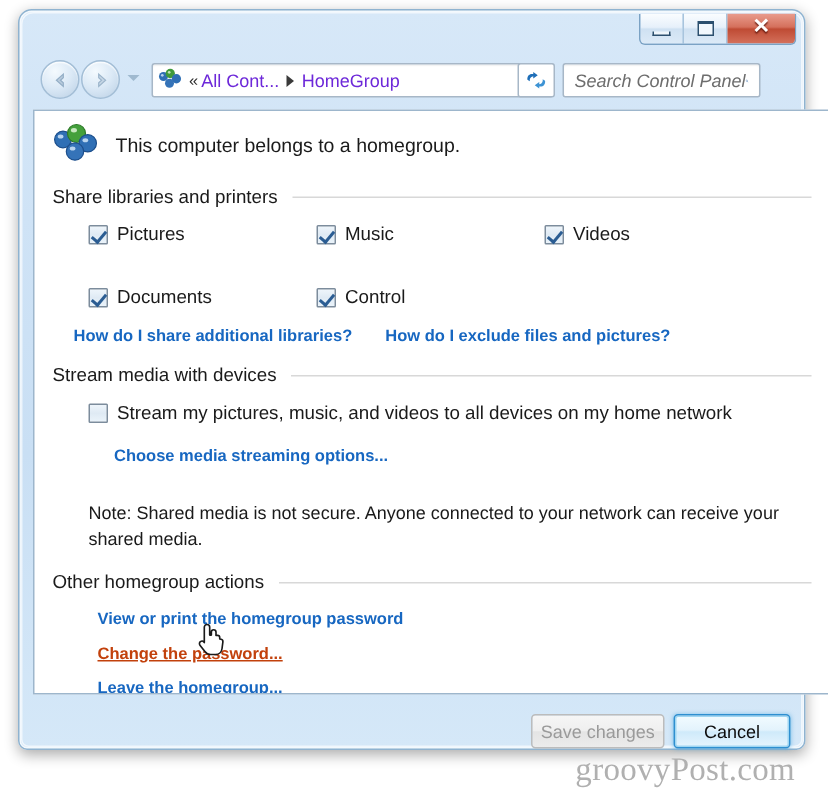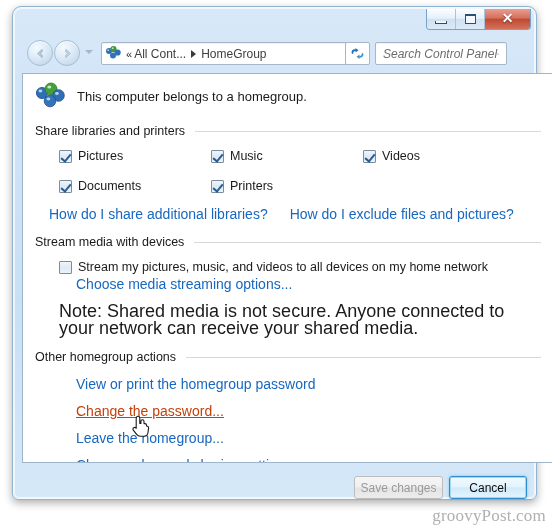--- a/index.html
+++ b/index.html
@@ -120,21 +120,21 @@
     display: flex;
     align-items: center;
     box-shadow: inset 0 1px 1px rgba(0,0,0,0.06);
   }
   .addr-icon { margin-left: 3px; width: 17px; height: 17px; flex: 0 0 auto; }
   .crumb-sep-chev {
     font-size: 11px; color: #2b2b2b; margin: 0 2px 0 4px;
     font-family: "Liberation Sans", sans-serif;
   }
   .crumb {
-    font-size: 12px; color: #404040; white-space: nowrap;
+    font-size: 12px; color: #6d28d9; white-space: nowrap;
     font-family: "Liberation Sans", sans-serif;
   }
   .crumb-arrow {
     margin: 0 5px;
     width: 0; height: 0;
     border-top: 4px solid transparent;
     border-bottom: 4px solid transparent;
     border-left: 5px solid #3a3a3a;
   }
   .addr-split { flex: 1 1 auto; }
@@ -212,21 +212,21 @@
     height: 1px;
     background: #d8d8d8;
     margin-left: 10px;
   }
 
   .cb-grid {
     margin: 11px 0 0 24px;
   }
   .cb-row {
     display: flex;
-    margin-bottom: 16px;
+    margin-bottom: 28px;
   }
   .cb-row:last-child { margin-bottom: 0; }
   .cb-item {
     display: flex; align-items: center;
   }
   .cb-col1 { width: 152px; }
   .cb-col2 { width: 152px; }
 
   .checkbox {
     width: 13px; height: 13px;
@@ -246,56 +246,57 @@
     transform: rotate(40deg);
   }
   .cb-label {
     font-size: 12.5px; color: #1a1a1a;
     margin-left: 6px;
     font-family: "Liberation Sans", sans-serif;
     white-space: nowrap;
   }
 
   .link {
-    font-size: 14px;
+    font-size: 11px;
     color: #1767c1;
     font-family: "Liberation Sans", sans-serif;
     text-decoration: none;
     cursor: pointer;
     white-space: nowrap;
+    font-weight: bold;
   }
   .link.hovered {
     text-decoration: underline;
     color: #c2410c;
   }
 
   .help-links {
     margin: 13px 0 0 14px;
     display: flex;
     gap: 22px;
   }
 
   .stream-row {
     margin: 11px 0 0 24px;
     display: flex;
     align-items: center;
   }
   .stream-sublink {
-    margin: 1px 0 0 41px;
+    margin: 12px 0 0 41px;
   }
   .note {
-    margin: 10px 14px 0 24px;
-    font-size: 18px;
+    margin: 22px 14px 0 24px;
+    font-size: 12px;
     color: #1a1a1a;
     line-height: 17px;
     font-family: "Liberation Sans", sans-serif;
   }
 
   .action-links {
-    margin: 12px 0 0 41px;
+    margin: 12px 0 0 30px;
   }
   .action-links .link {
     display: block;
     margin-bottom: 11px;
   }
 
   
   .vscroll {
     position: absolute;
     right: 0; top: 0;
@@ -373,23 +374,23 @@
   .cursor {
     position: absolute;
     left: 116px; top: 406px;
     width: 22px; height: 26px;
     pointer-events: none;
   }
 
   
   .watermark {
     position: absolute;
-    right: 6px; bottom: 2px;
+    right: 22px; bottom: 2px;
     font-family: "Liberation Serif", serif;
-    font-size: 17px;
+    font-size: 22px;
     color: #b0b0b0;
     letter-spacing: 0.2px;
   }
 </style>
 </head>
 <body>
 
 <div id="root">
 
   <div class="window">
@@ -502,21 +503,21 @@
                 <span class="cb-label">Videos</span>
               </div>
             </div>
             <div class="cb-row">
               <div class="cb-item cb-col1">
                 <span class="checkbox checked"></span>
                 <span class="cb-label">Documents</span>
               </div>
               <div class="cb-item cb-col2">
                 <span class="checkbox checked"></span>
-                <span class="cb-label">Printers</span>
+                <span class="cb-label">Control</span>
               </div>
             </div>
           </div>
 
           <div class="help-links">
             <span class="link">How do I share additional libraries?</span>
             <span class="link">How do I exclude files and pictures?</span>
           </div>
         </div>
 

